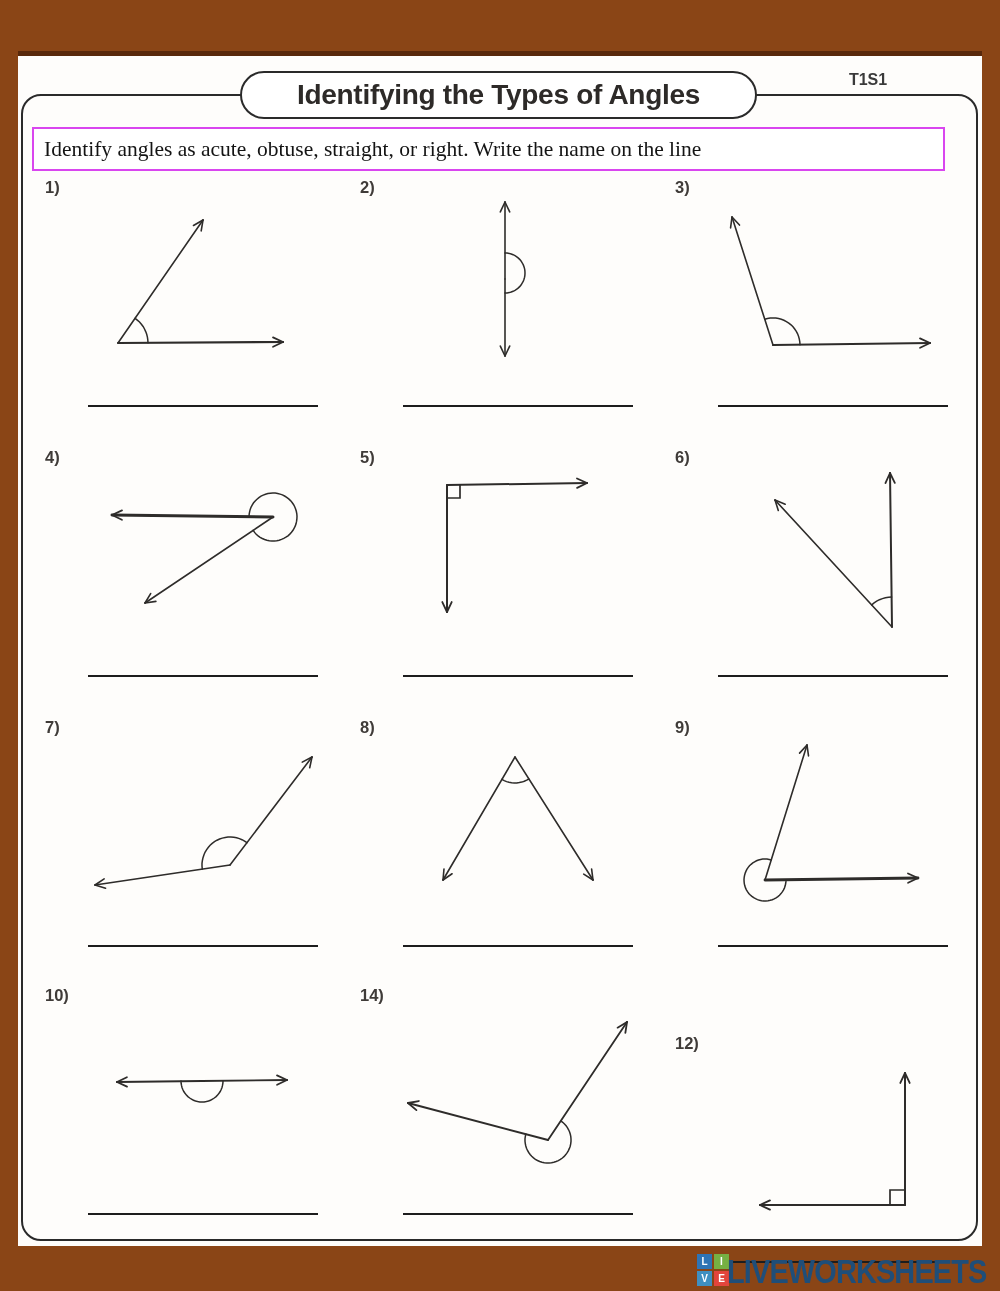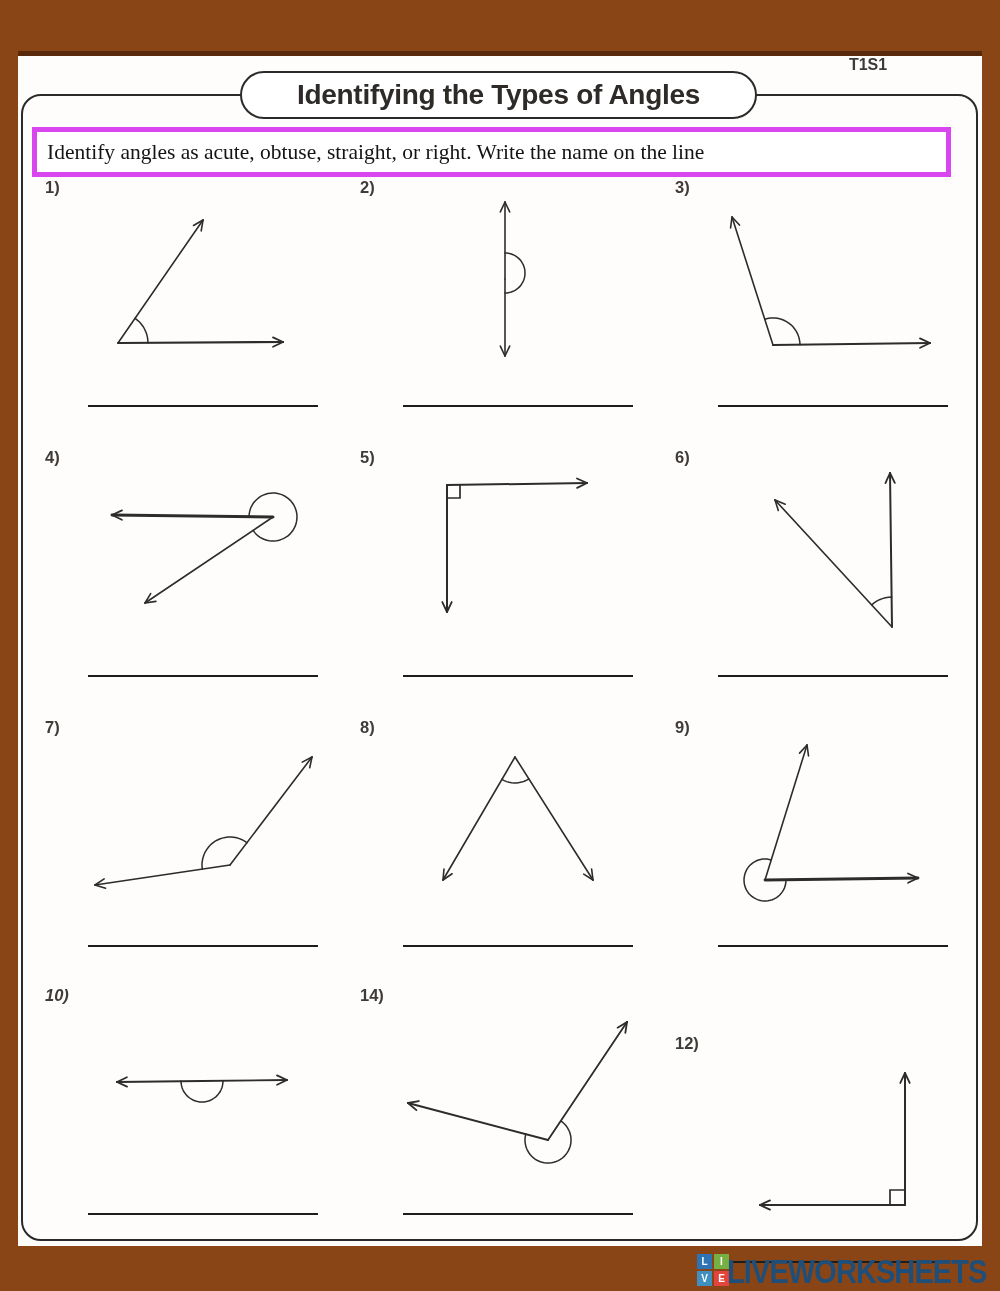--- a/index.html
+++ b/index.html
@@ -14,26 +14,26 @@
     position:absolute;left:21px;top:94px;width:953px;height:1143px;
     border:2px solid #2a2a2a;border-radius:20px;background:transparent;
   }
   .title-pill{
     position:absolute;left:240px;top:71px;width:513px;height:44px;
     background:#ffffff;border:2.5px solid #2a2a2a;border-radius:24px;
     display:flex;align-items:center;justify-content:center;
     font-size:28px;font-weight:700;color:#2d2a28;letter-spacing:-0.3px;
   }
   .sheet-code{
-    position:absolute;left:830px;top:56px;width:76px;height:20px;
+    position:absolute;left:830px;top:71px;width:76px;height:20px;
     text-align:center;font-size:16px;font-weight:600;color:#3a3a3a;
   }
   .instruction-box{
     position:absolute;left:32px;top:127px;width:899px;height:40px;
-    border:5px solid #d946ef;background:#fff;
+    border:2px solid #d946ef;background:#fff;
     font-family:"Liberation Serif", serif;font-size:21.5px;color:#141414;
     line-height:40px;padding-left:10px;box-sizing:content-box;white-space:nowrap;overflow:hidden;
   }
   .cell{position:absolute;width:305px;height:258px;}
   .cell .num{
     position:absolute;left:15px;top:6px;
     font-size:16.5px;font-weight:700;color:#3f3b38;
   }
   .cell svg{position:absolute;left:0;top:0;}
   .answer-line{
@@ -176,21 +176,21 @@
         <line x1="105" y1="168" x2="258" y2="166" stroke="#2e2c2a" stroke-width="2.8" stroke-linecap="round"></line>
         <line x1="258" y1="166" x2="248.1098228553679" y2="170.81501776193988" stroke="#2e2c2a" stroke-width="1.8" stroke-linecap="round"></line>
         <line x1="258" y1="166" x2="247.98734092425482" y2="161.44515003179052" stroke="#2e2c2a" stroke-width="1.8" stroke-linecap="round"></line>
         <line x1="105" y1="168" x2="147" y2="33" stroke="#2e2c2a" stroke-width="1.6" stroke-linecap="round"></line>
         <line x1="147" y1="33" x2="148.5173369963435" y2="43.89484687545114" stroke="#2e2c2a" stroke-width="1.6" stroke-linecap="round"></line>
         <line x1="147" y1="33" x2="139.56969093679393" y2="41.111134768035726" stroke="#2e2c2a" stroke-width="1.6" stroke-linecap="round"></line>
         <path d="M126.0 167.7L125.9 169.9L125.6 172.0L125.1 174.1L124.4 176.1L123.4 178.1L122.3 179.9L121.0 181.6L119.5 183.2L117.9 184.6L116.1 185.8L114.2 186.9L112.3 187.7L110.2 188.3L108.1 188.8L105.9 189.0L103.8 189.0L101.6 188.7L99.5 188.3L97.5 187.6L95.5 186.7L93.7 185.7L91.9 184.4L90.3 183.0L88.8 181.4L87.5 179.7L86.4 177.8L85.5 175.9L84.8 173.8L84.3 171.7L84.1 169.6L84.0 167.5L84.2 165.3L84.6 163.2L85.2 161.1L86.0 159.1L87.0 157.2L88.2 155.4L89.5 153.8L91.1 152.3L92.8 150.9L94.6 149.8L96.5 148.8L98.5 148.0L100.6 147.5L102.7 147.1L104.9 147.0L107.0 147.1L109.2 147.4L111.2 147.9" fill="none" stroke="#2e2c2a" stroke-width="1.5" stroke-linecap="round"></path>
       </svg>
       <div class="answer-line"></div>
     </div>
-    <div class="cell" style="left: 30px; top: 980px; font-style: italic;">
+    <div class="cell" style="left: 30px; top: 980px;">
       <span class="num">10)</span>
       <svg width="305" height="228">
         <line x1="172" y1="101" x2="87" y2="102" stroke="#2e2c2a" stroke-width="1.8" stroke-linecap="round"></line>
         <line x1="87" y1="102" x2="96.89646186503039" y2="97.19791268779927" stroke="#2e2c2a" stroke-width="1.8" stroke-linecap="round"></line>
         <line x1="87" y1="102" x2="97.00669739220228" y2="106.56793249740976" stroke="#2e2c2a" stroke-width="1.8" stroke-linecap="round"></line>
         <line x1="172" y1="101" x2="257" y2="100" stroke="#2e2c2a" stroke-width="1.8" stroke-linecap="round"></line>
         <line x1="257" y1="100" x2="247.1035381349696" y2="104.80208731220073" stroke="#2e2c2a" stroke-width="1.8" stroke-linecap="round"></line>
         <line x1="257" y1="100" x2="246.99330260779772" y2="95.43206750259026" stroke="#2e2c2a" stroke-width="1.8" stroke-linecap="round"></line>
         <path d="M151.0 101.0L151.1 103.2L151.5 105.4L152.0 107.5L152.8 109.5L153.8 111.5L155.0 113.3L156.4 115.1L157.9 116.6L159.7 118.0L161.5 119.2L163.5 120.2L165.5 121.0L167.6 121.5L169.8 121.9L172.0 122.0L174.2 121.9L176.4 121.5L178.5 121.0L180.5 120.2L182.5 119.2L184.3 118.0L186.1 116.6L187.6 115.1L189.0 113.3L190.2 111.5L191.2 109.5L192.0 107.5L192.5 105.4L192.9 103.2L193.0 101.0" fill="none" stroke="#2e2c2a" stroke-width="1.5" stroke-linecap="round"></path>
       </svg>

